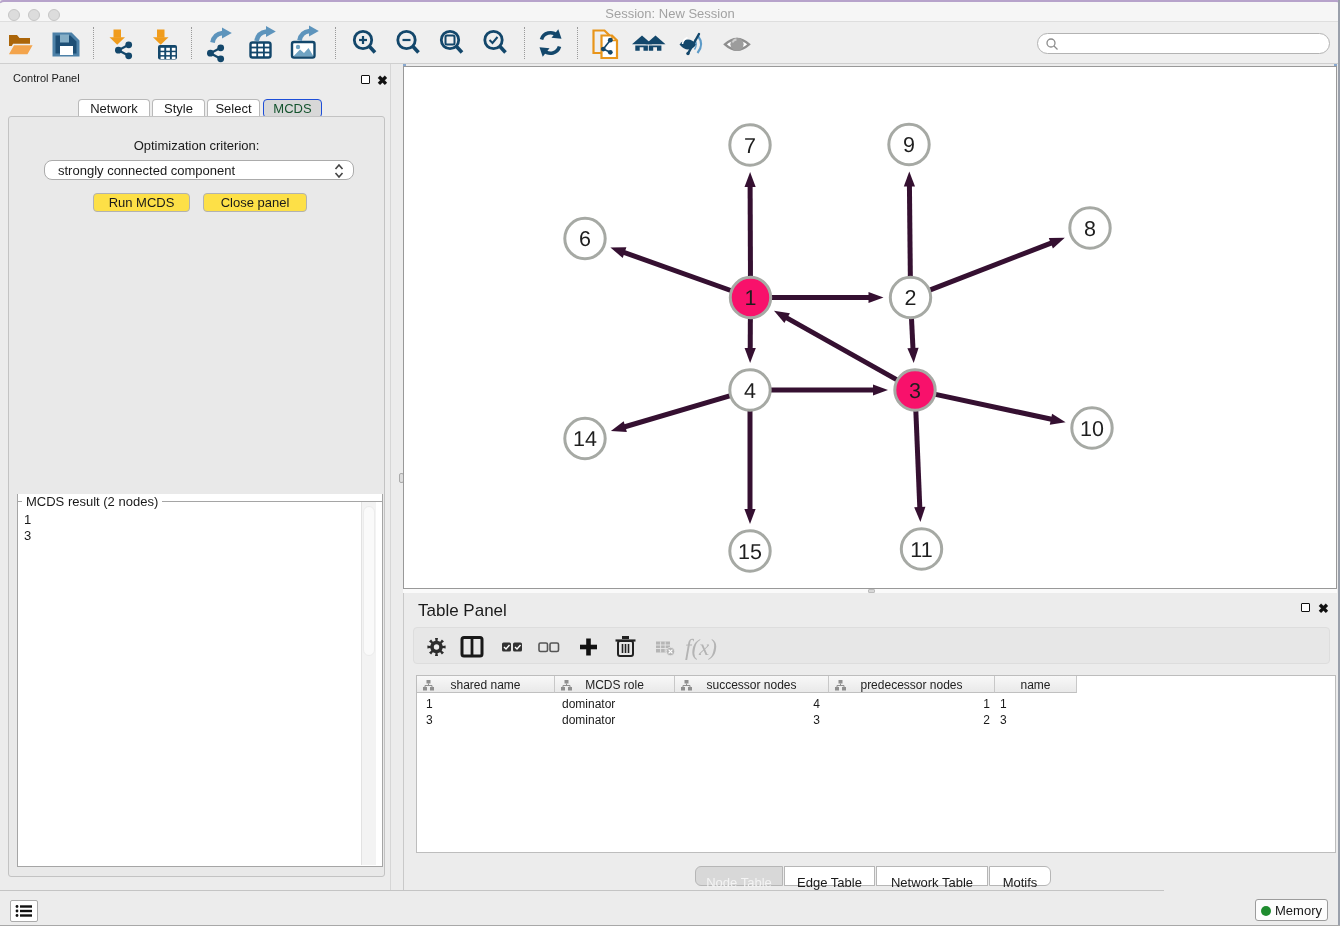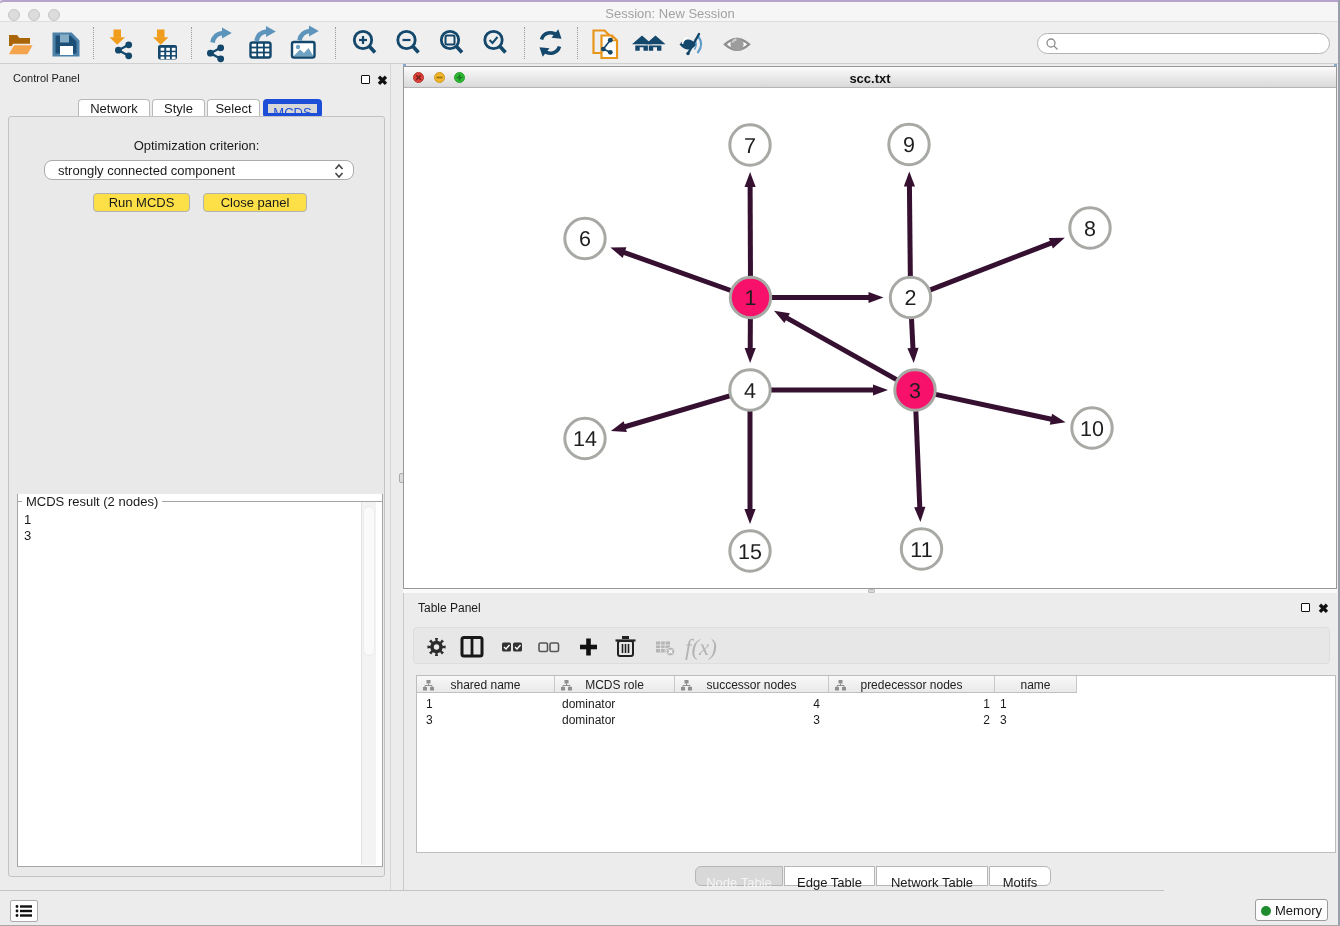--- a/index.html
+++ b/index.html
@@ -13,41 +13,41 @@
 #toolbar{left:0;top:22px;width:1340px;height:42px;background:#efefef;border-bottom:1px solid #cfcfcf}
 .vsep{position:absolute;top:5px;height:32px;width:0;border-left:1px dotted #9a9a9a}
 
 #search{left:1037px;top:11px;width:293px;height:21px;background:#fff;border:1px solid #b3b3b3;border-radius:11px}
 
 #cp{left:0;top:64px;width:391px;height:826px;background:#ececec;border-right:1px solid #d6d6d6}
 #cphead{left:13px;top:72px;font-size:11px}
 .floatico{position:absolute;width:9px;height:9px;border:1.5px solid #111;border-radius:1px;background:#fff}
 .xico{position:absolute;font-size:13px;font-weight:bold;color:#111;line-height:10px}
 .tab{position:absolute;top:35px;height:17px;background:#fff;border:1px solid #b9b9b9;border-bottom:none;border-radius:4px 4px 0 0;text-align:center;font-size:13px;padding-top:1px}
-#tabMCDS{background:#d8d8d8;color:#1d4ed8;border-radius:4px;border:5px solid #1d4ed8;height:19px}
+#tabMCDS{background:#d8d8d8;color:#14532d;border-radius:4px;border:1px solid #1d4ed8;height:19px}
 #cpinner{left:8px;top:52px;width:377px;height:761px;background:#e9e9e9;border:1px solid #c3c3c3;border-radius:3px}
 #optlabel{left:0;top:74px;width:393px;text-align:center}
 #combo{left:44px;top:96px;width:310px;height:20px;background:#fff;border:1px solid #ababab;border-radius:8px;padding:2px 0 0 13px;font-size:13px}
 .btn{position:absolute;top:129px;height:19px;background:#fde047;border:1px solid #b2b2b2;border-radius:4px;text-align:center;font-size:13px;padding-top:1px}
 #fswhite{left:17px;top:430px;width:366px;height:373px;background:#fff;border:1px solid #a5a5a5;border-top:none}
 #fsline{left:17px;top:437px;width:366px;height:1px;background:#a5a5a5}
 #fslabel{left:22px;top:430px;background:#fff;padding:0 4px;font-size:13px}
 #fsscroll{left:343px;top:8px;width:15px;height:363px;background:#f3f3f3;border-left:1px solid #e2e2e2}
 #fsthumb{left:345px;top:12px;width:12px;height:150px;background:#fafafa;border:1px solid #ececec;border-radius:6px}
 
 #vgrip{left:399px;top:473px;width:5px;height:10px;background:#ddd;border:1px solid #aaa;border-radius:2px}
 
 #net{left:403px;top:66px;width:934px;height:523px;background:#fff;border:1px solid #999}
 #nettitle{left:0;top:0;width:932px;height:21px;background:linear-gradient(#fbfbfb,#d9d9d9);border-bottom:1px solid #b5b5b5}
 .tl{position:absolute;top:5px;width:11px;height:11px;border-radius:50%}
 #netname{position:absolute;left:0;top:4px;width:932px;text-align:center;font-size:13px;color:#111;font-weight:bold}
 #canvas{left:1px;top:21px;width:931px;height:500px;background:#fff}
 
 #tp{left:403px;top:593px;width:934px;height:297px;background:#ececec;border-left:1px solid #c9c9c9}
-#tphead{left:14px;top:8px;font-size:12px}
+#tphead{left:14px;top:8px;font-size:17px}
 #tbl{left:12px;top:82px;width:920px;height:178px;background:#fff;border:1px solid #bdbdbd}
 .th{position:absolute;top:0;height:17px;background:linear-gradient(#f8f8f8,#e9e9e9);border-right:1px solid #c8c8c8;border-bottom:1px solid #c0c0c0;font-size:12px;text-align:center;padding-top:2px;color:#222}
 .td{position:absolute;font-size:12px;height:16px;padding-top:2px}
 .btab{position:absolute;top:273px;height:20px;border:1px solid #b6b6b6;background:#fff;text-align:center;font-size:13px;padding-top:8px}
 
 #status{left:0;top:890px;width:1164px;height:36px;background:#ececec;border-top:1px solid #c4c4c4}
 #listbtn{left:10px;top:9px;width:28px;height:22px;background:#fff;border:1px solid #ababab;border-radius:2px}
 #membtn{left:1255px;top:8px;width:73px;height:22px;background:#fdfdfd;border:1px solid #9c9c9c;border-radius:3px;font-size:13px;text-align:center;padding-top:3px}
 #edgeR{left:1338px;top:0;width:2px;height:926px;background:#9aa0ab}
 #edgeB{left:0;top:925px;width:1340px;height:1px;background:#a8a8a8}
@@ -218,35 +218,20 @@
       <div style="padding:18px 0 0 6px;line-height:16px">1<br>3</div>
     <div class="abs" id="fsscroll"></div>
       <div class="abs" id="fsthumb"></div>
   </div>
   <div class="abs" id="fsline"></div>
   <div class="abs" id="fslabel">MCDS result (2 nodes)</div>
 </div>
 <div class="abs" id="vgrip"></div>
 
 <div class="abs" id="net">
-  <div class="abs" id="nettitle">
-    <span class="tl" style="left:9px;background:#dd4038;border:0.5px solid #b23730"></span>
-    <span class="tl" style="left:29.5px;background:#f2b52c;border:0.5px solid #cc9a20"></span>
-    <span class="tl" style="left:50px;background:#2fba35;border:0.5px solid #28a02e"></span>
-    <svg width="11" height="11" style="position:absolute;left:9px;top:5px" viewBox="0 0 11 11">
-        <path d="M3.2 3.2 L7.8 7.8 M7.8 3.2 L3.2 7.8" stroke="#7c1f1a" stroke-width="1.6"></path>
-      </svg>
-    <svg width="11" height="11" style="position:absolute;left:29.5px;top:5px" viewBox="0 0 11 11">
-        <path d="M2.5 5.5 H8.5" stroke="#9a7413" stroke-width="1.7"></path>
-      </svg>
-    <svg width="11" height="11" style="position:absolute;left:50px;top:5px" viewBox="0 0 11 11">
-        <path d="M2.5 5.5 H8.5 M5.5 2.5 V8.5" stroke="#1d7a22" stroke-width="1.7"></path>
-      </svg>
-    <div id="netname">scc.txt</div>
-  </div>
   <div class="abs" id="canvas">
     <svg width="931" height="500" id="graph">
       <g stroke="#351031" stroke-width="5">
         <line x1="345.5" y1="194.5" x2="345.1" y2="96.0"></line>
         <line x1="331.4" y1="204.5" x2="216.7" y2="163.6"></line>
         <line x1="360.5" y1="209.5" x2="466.5" y2="209.5"></line>
         <line x1="345.4" y1="224.5" x2="345.2" y2="263.0"></line>
         <line x1="505.4" y1="194.5" x2="504.4" y2="95.5"></line>
         <line x1="519.5" y1="204.1" x2="648.6" y2="154.1"></line>
         <line x1="506.2" y1="224.5" x2="508.1" y2="263.0"></line>

